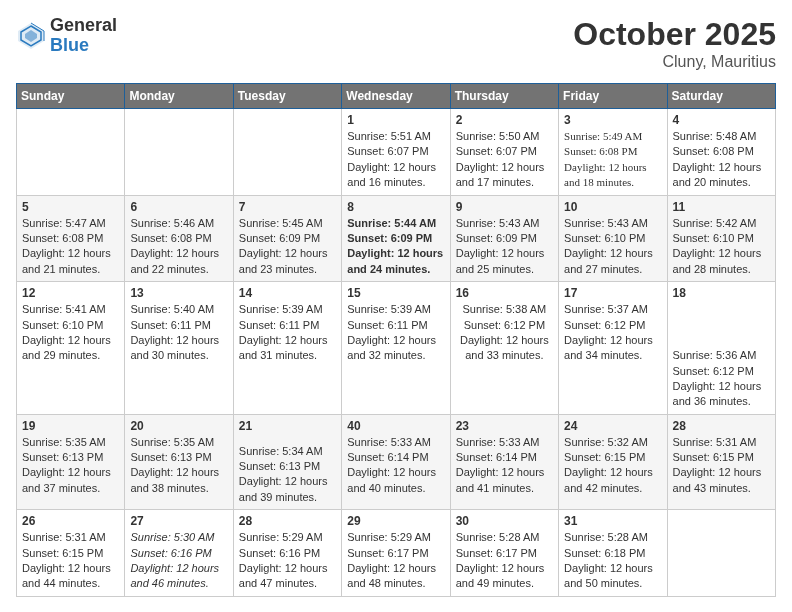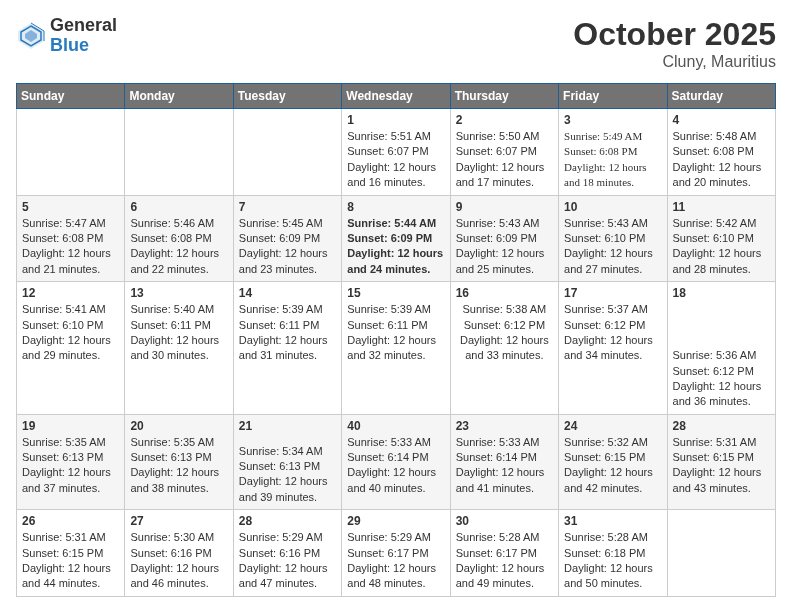--- a/index.html
+++ b/index.html
@@ -294,21 +294,21 @@
       </tr>
       <tr>
         <td>
           <span class="day-num">26</span>
           <div class="day-info" style="white-space: pre-line;">Sunrise: 5:31 AM
 Sunset: 6:15 PM
 Daylight: 12 hours and 44 minutes.</div>
         </td>
         <td>
           <span class="day-num">27</span>
-          <div class="day-info" style="white-space: pre-line;">Sunrise: 5:30 AM
+          <div class="day-info" style="white-space: pre-line; font-style: italic;">Sunrise: 5:30 AM
 Sunset: 6:16 PM
 Daylight: 12 hours and 46 minutes.</div>
         </td>
         <td>
           <span class="day-num">28</span>
           <div class="day-info" style="white-space: pre-line;">Sunrise: 5:29 AM
 Sunset: 6:16 PM
 Daylight: 12 hours and 47 minutes.</div>
         </td>
         <td>

